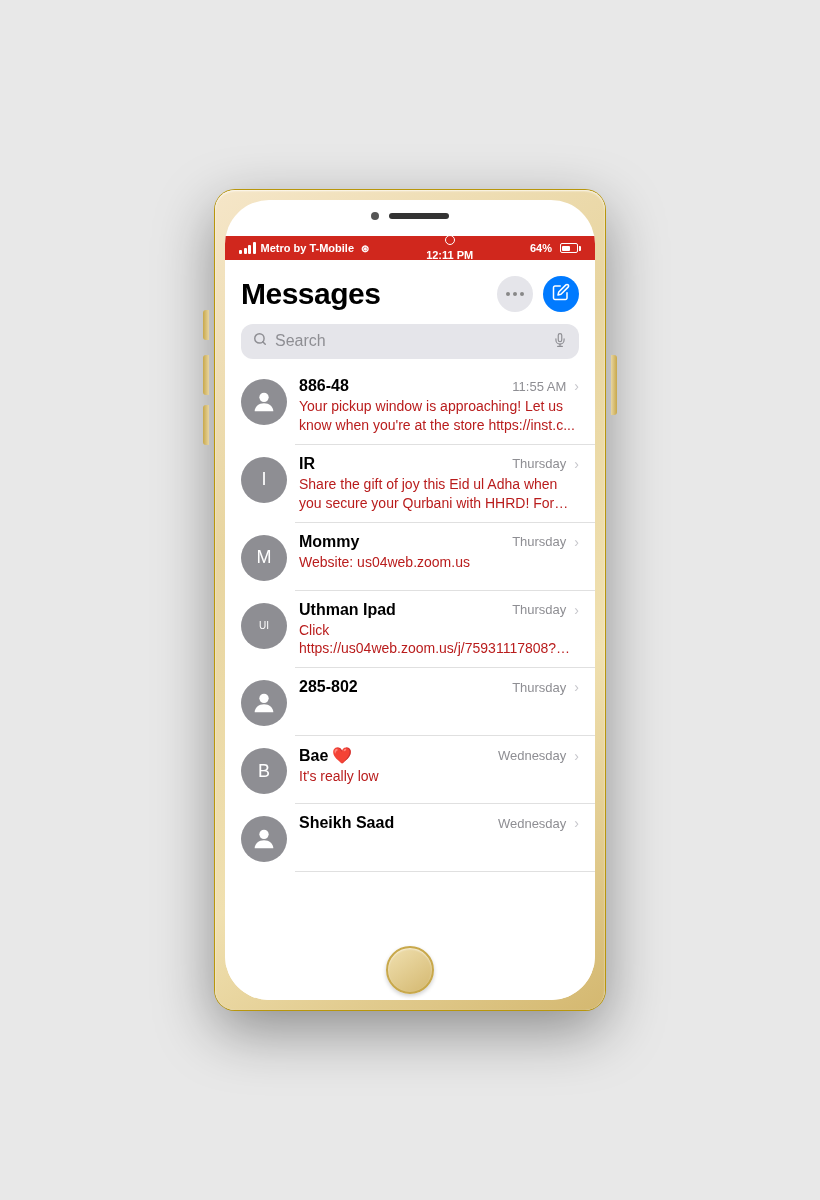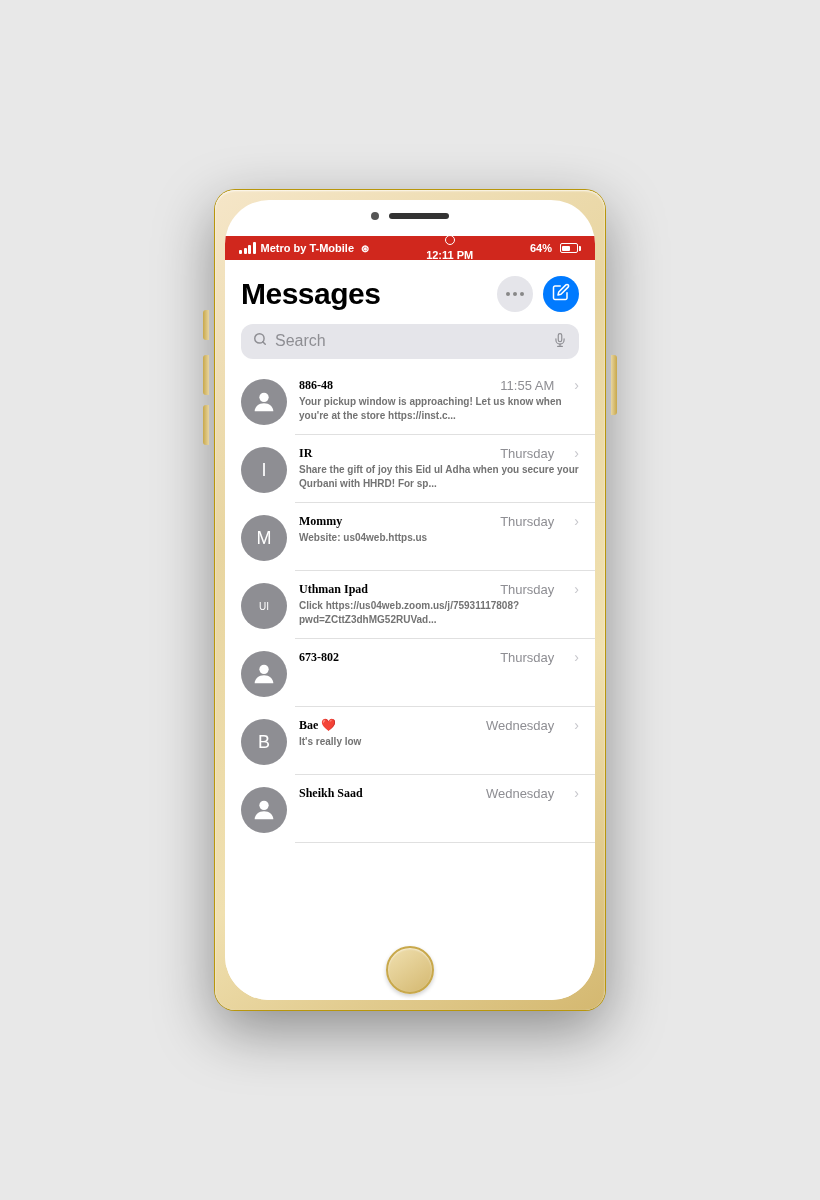--- a/index.html
+++ b/index.html
@@ -315,49 +315,47 @@
     }
 
     .message-top-row {
       display: flex;
       justify-content: space-between;
       align-items: center;
       margin-bottom: 2px;
     }
 
     .contact-name {
-      font-size: 12px;
+      font-size: 16px;
       font-weight: 700;
       color: #000;
-      font-family: Liberation Serif, serif;
     }
 
     .message-time-row {
       display: flex;
       align-items: center;
-      gap: 20px;
+      gap: 8px;
     }
 
     .message-time {
       font-size: 13px;
       color: #8e8e93;
     }
 
     .chevron-icon {
       color: #c7c7cc;
       font-size: 14px;
     }
 
     .message-preview {
-      font-size: 10px;
-      color: #737373;
+      font-size: 14px;
+      color: #b91c1c;
       line-height: 1.35;
       overflow: hidden;
       display: -webkit-box;
-      font-weight: bold;
       -webkit-line-clamp: 2;
       -webkit-box-orient: vertical;
     }
 
     
     .home-button-area {
       height: 60px;
       display: flex;
       align-items: center;
       justify-content: center;
@@ -545,21 +543,21 @@
           <div class="message-item">
     <div class="avatar" style="font-size:18px;">M</div>
     <div class="message-content">
       <div class="message-top-row">
         <span class="contact-name">Mommy</span>
         <div class="message-time-row">
           <span class="message-time">Thursday</span>
           <span class="chevron-icon">›</span>
         </div>
       </div>
-      <div class="message-preview">Website: us04web.https.us</div>
+      <div class="message-preview">Website: us04web.zoom.us</div>
     </div>
   </div>
           <div class="message-item">
     <div class="avatar" style="font-size:10px;">UI</div>
     <div class="message-content">
       <div class="message-top-row">
         <span class="contact-name">Uthman Ipad</span>
         <div class="message-time-row">
           <span class="message-time">Thursday</span>
           <span class="chevron-icon">›</span>
@@ -570,21 +568,21 @@
   </div>
           <div class="message-item">
     <div class="avatar person-icon">
       <svg viewBox="0 0 24 24" xmlns="http://www.w3.org/2000/svg">
         <circle cx="12" cy="8" r="4" fill="white"></circle>
         <path d="M4 20c0-4 3.58-7 8-7s8 3 8 7" fill="white"></path>
       </svg>
     </div>
     <div class="message-content">
       <div class="message-top-row">
-        <span class="contact-name">673-802</span>
+        <span class="contact-name">285-802</span>
         <div class="message-time-row">
           <span class="message-time">Thursday</span>
           <span class="chevron-icon">›</span>
         </div>
       </div>
     </div>
   </div>
           <div class="message-item">
     <div class="avatar" style="font-size:18px;">B</div>
     <div class="message-content">

